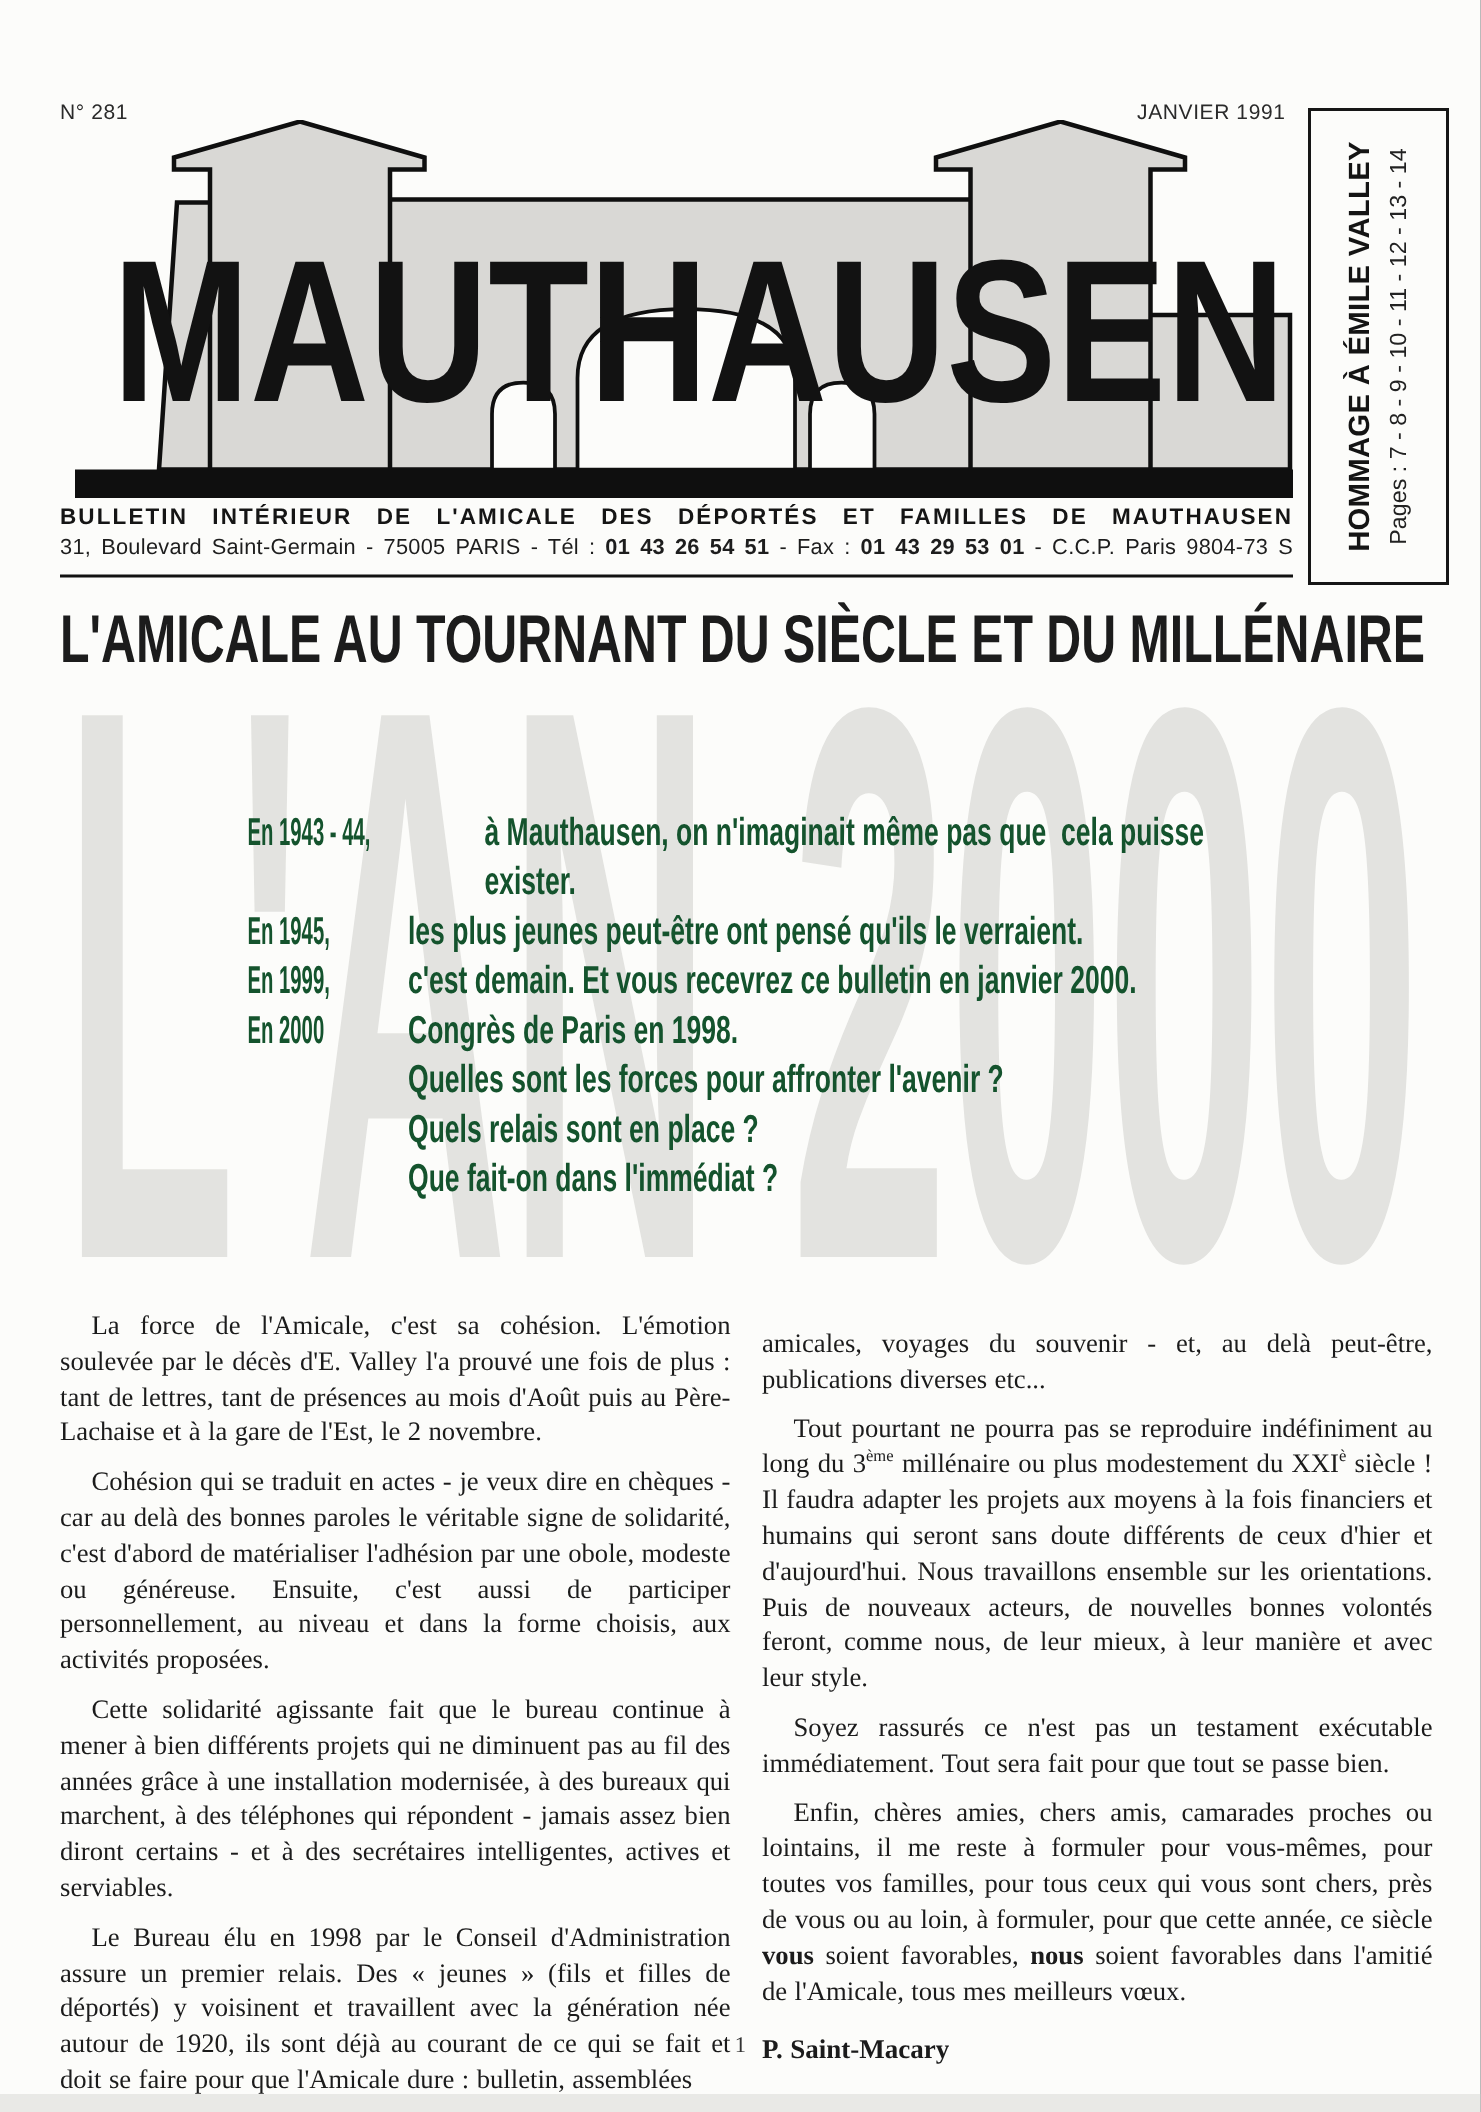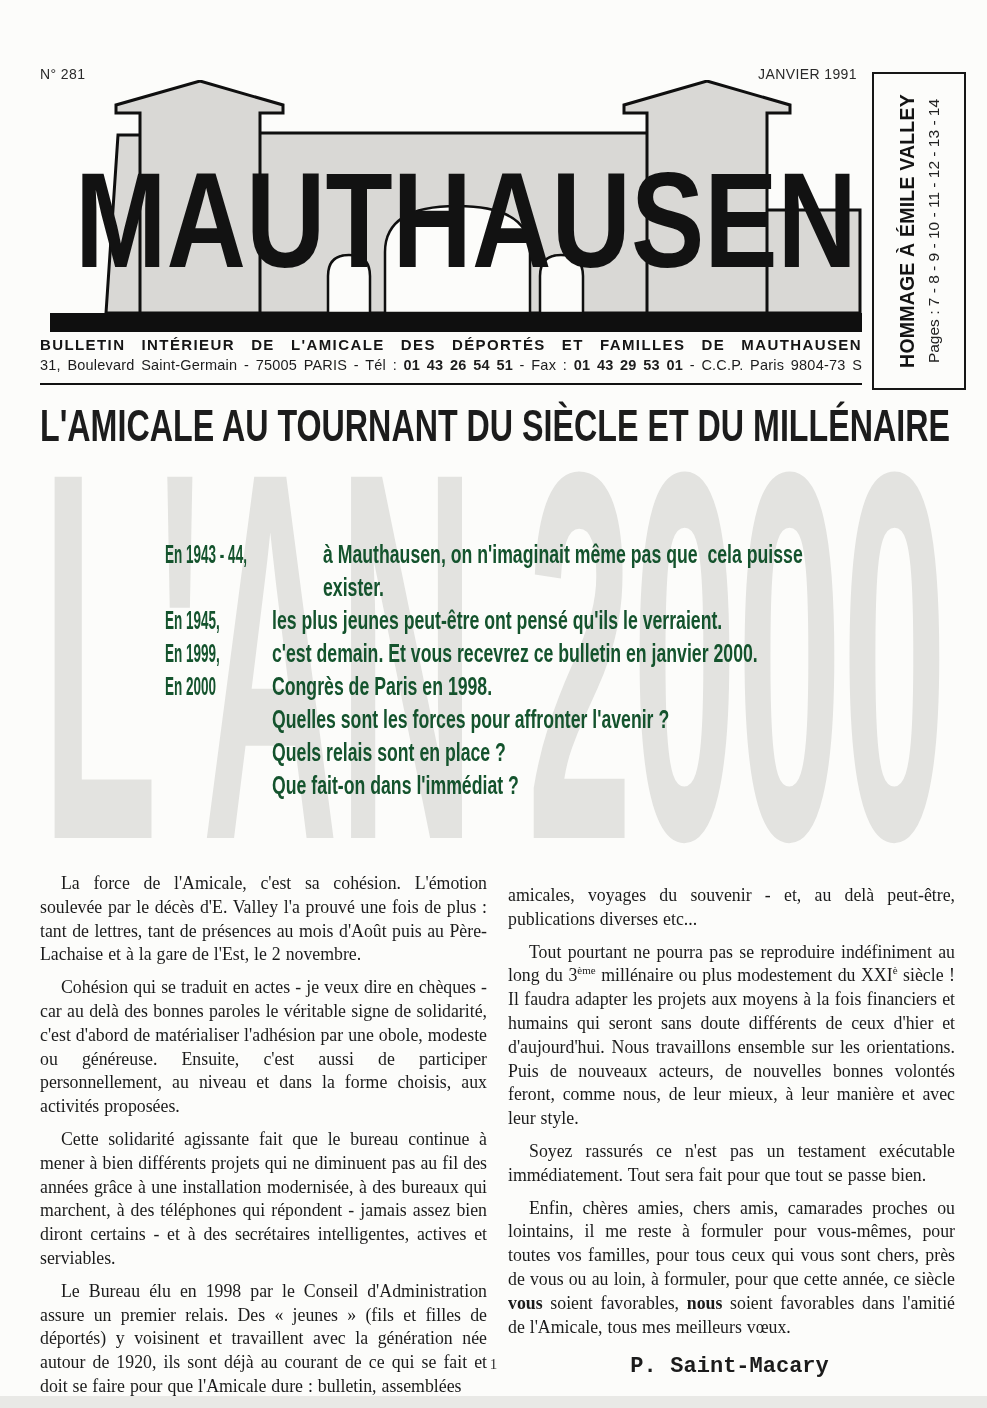--- a/index.html
+++ b/index.html
@@ -45,21 +45,21 @@
   .col{
     top:872px;width:447px;
     font-family:"Liberation Serif","DejaVu Serif",serif;
     font-size:17.8px;line-height:23.8px;text-align:justify;color:#1b1b1b;word-spacing:.5px;
   }
   .col-left{left:40px;}
   .col-right{left:508px;}
   .col p{margin:0 0 9px 0;text-indent:21px;}
   .col p.no-indent{text-indent:0;margin-top:12px;}
   .col sup{font-size:.62em;line-height:0;}
-  .signature{text-align:center;font-weight:bold;margin-top:16px;padding-right:4px;font-size:22px;font-family:Liberation Mono, monospace;}
+  .signature{text-align:left;font-weight:bold;margin-top:16px;padding-right:4px;font-size:18px;}
   .page-number{left:0;top:1356px;width:987px;text-align:center;font-size:15px;color:#333;
     font-family:"Liberation Serif","DejaVu Serif",serif;}
   .bottom-strip{left:0;bottom:0;width:987px;height:12px;background:#e9e9e6;}
 </style>
 </head>
 <body>
 
 <div id="page">
 
   <div class="abs corner-label" style="left:40px;top:66px;">N° 281</div>

